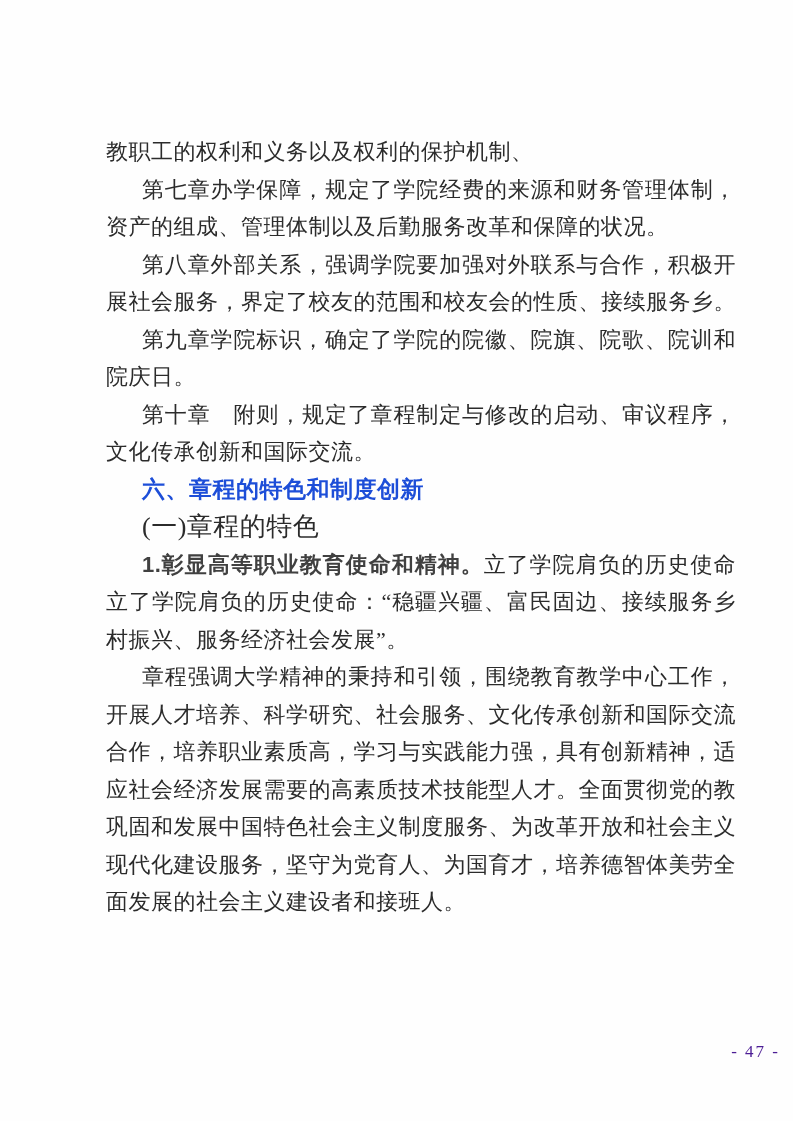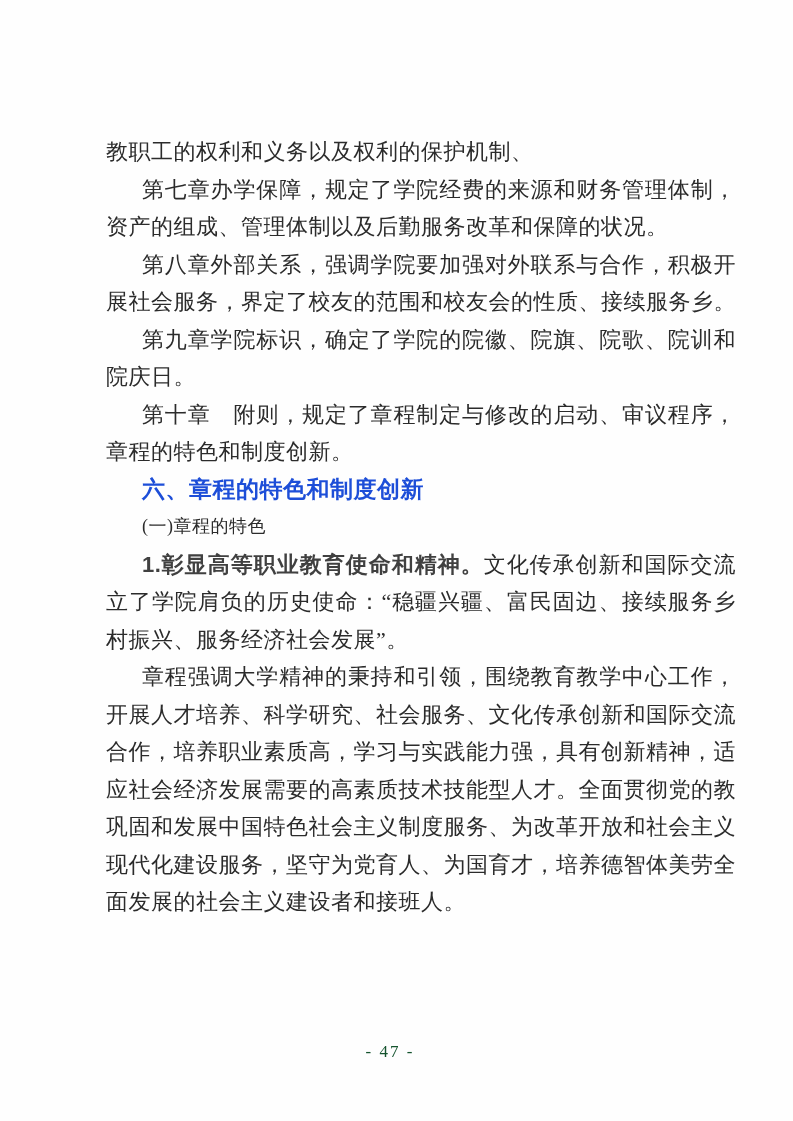--- a/index.html
+++ b/index.html
@@ -39,56 +39,56 @@
   .indent {
     text-indent: 36px;
   }
   .heading {
     font-family: "Liberation Sans", "DejaVu Sans", sans-serif;
     font-weight: bold;
     font-size: 23px;
     color: #1d4ed8;
   }
   .sub {
-    font-size: 18px;
+    font-size: 26px;
   }
   .lead {
     font-family: "Liberation Sans", "DejaVu Sans", sans-serif;
     font-weight: bold;
     color: #404040;
   }
   .page-number {
     position: absolute;
     top: 1042px;
     left: 0;
     width: 780px;
-    text-align: center;
+    text-align: right;
     font-size: 17px;
     letter-spacing: 2px;
-    color: #14532d;
+    color: #4c1d95;
     font-family: Liberation Serif, serif;
   }
 </style>
 </head>
 <body>
 
 <div class="page">
   <div class="doc-body">
     <div class="line">教职工的权利和义务以及权利的保护机制、</div>
     <div class="line indent just">第七章办学保障，规定了学院经费的来源和财务管理体制，</div>
     <div class="line">资产的组成、管理体制以及后勤服务改革和保障的状况。</div>
     <div class="line indent just">第八章外部关系，强调学院要加强对外联系与合作，积极开</div>
     <div class="line">展社会服务，界定了校友的范围和校友会的性质、接续服务乡。</div>
     <div class="line indent just">第九章学院标识，确定了学院的院徽、院旗、院歌、院训和</div>
     <div class="line">院庆日。</div>
     <div class="line indent just">第十章　附则，规定了章程制定与修改的启动、审议程序，</div>
-    <div class="line">章程的特色和制度创新。</div>
+    <div class="line">文化传承创新和国际交流。</div>
     <div class="line indent heading">六、章程的特色和制度创新</div>
     <div class="line indent sub">(一)章程的特色</div>
-    <div class="line indent just"><span class="lead">1.彰显高等职业教育使命和精神。</span><span>文化传承创新和国际交流</span></div>
+    <div class="line indent just"><span class="lead">1.彰显高等职业教育使命和精神。</span><span>立了学院肩负的历史使命</span></div>
     <div class="line just">立了学院肩负的历史使命：“稳疆兴疆、富民固边、接续服务乡</div>
     <div class="line">村振兴、服务经济社会发展”。</div>
     <div class="line indent just">章程强调大学精神的秉持和引领，围绕教育教学中心工作，</div>
     <div class="line just">开展人才培养、科学研究、社会服务、文化传承创新和国际交流</div>
     <div class="line just">合作，培养职业素质高，学习与实践能力强，具有创新精神，适</div>
     <div class="line just">应社会经济发展需要的高素质技术技能型人才。全面贯彻党的教</div>
     <div class="line just">巩固和发展中国特色社会主义制度服务、为改革开放和社会主义</div>
     <div class="line just">现代化建设服务，坚守为党育人、为国育才，培养德智体美劳全</div>
     <div class="line">面发展的社会主义建设者和接班人。</div>
   </div>

